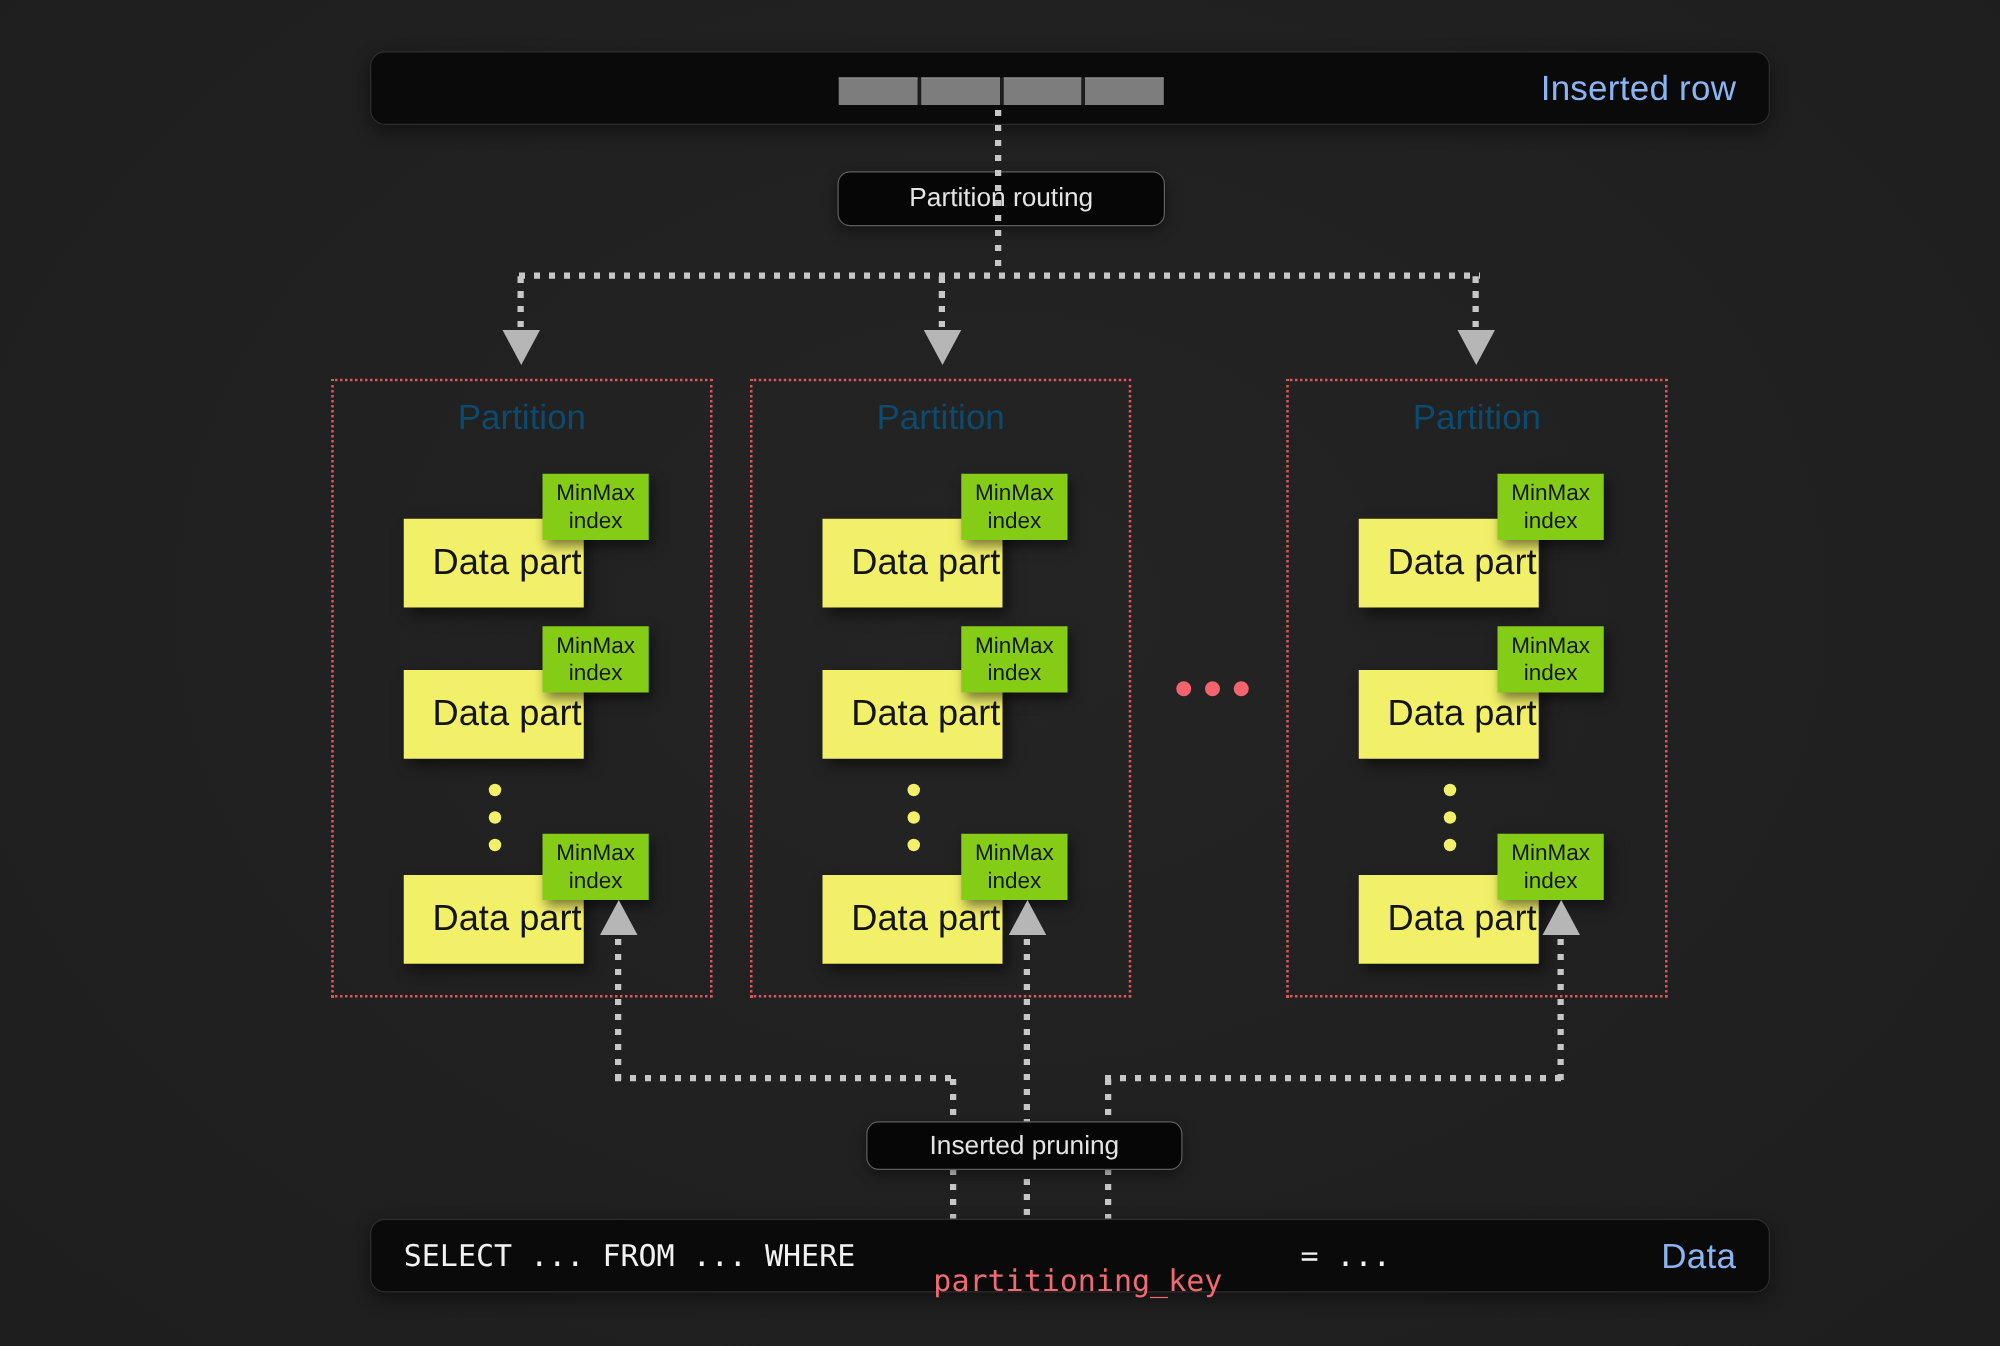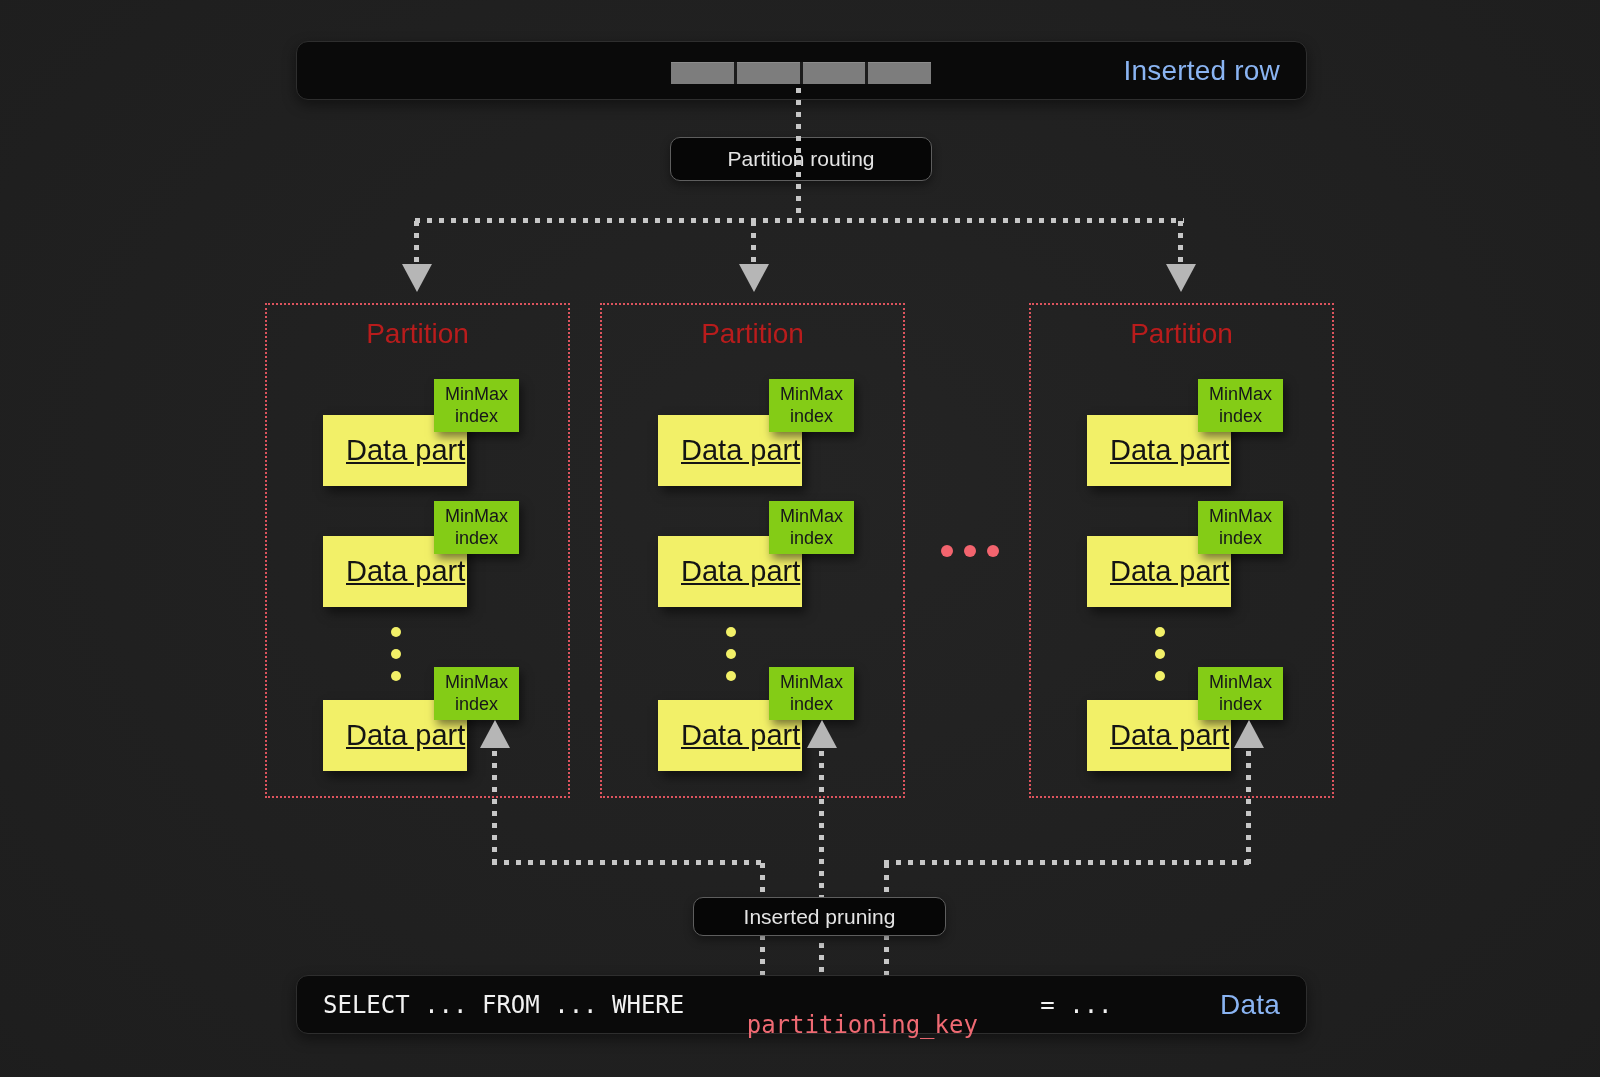--- a/index.html
+++ b/index.html
@@ -6,21 +6,21 @@
   body{
     width:1600px;height:1077px;overflow:hidden;
     background:radial-gradient(120% 135% at 50% 45%, #242424 0%, #1e1e1e 55%, #161616 100%);
     font-family:"Liberation Sans", sans-serif;
     position:relative;
   }
   #stage{position:absolute;inset:0;}
 
   
   .bar{
-    position:absolute;left:296px;width:1011px;height:59px;
+    position:absolute;left:296px;width:1120px;height:59px;
     background:#0a0a0a;border:1px solid #2e2e2e;border-radius:12px;
     box-shadow:0 5px 14px rgba(0,0,0,.45);
     z-index:8;box-sizing:border-box;
   }
   #inserted-row-bar{top:41px;}
   #query-bar{top:975px;display:flex;align-items:center;}
 
   .bar-caption{
     position:absolute;right:26px;top:0;height:100%;
     display:flex;align-items:center;
@@ -54,27 +54,27 @@
   #routing-label{left:670px;top:137px;width:262px;height:44px;z-index:5;}
   #pruning-label{left:693px;top:897px;width:253px;height:39px;z-index:7;}
 
   
   .partition{
     position:absolute;top:303px;width:305px;height:495px;
     border:2px dotted #dd545e;box-sizing:border-box;z-index:1;
   }
   .partition-title{
     position:absolute;top:13px;left:0;width:100%;text-align:center;
-    color:#b91c1c;font-size:28px;
+    color:#0c4a6e;font-size:28px;
   }
   .datapart{
     position:absolute;left:56px;width:144px;height:71px;
     background:#f2f068;box-shadow:4px 6px 10px rgba(0,0,0,.5);
     display:flex;align-items:center;padding-left:23px;box-sizing:border-box;
-    color:#141414;font-size:29px;z-index:2;text-decoration:underline;
+    color:#141414;font-size:29px;z-index:2;
   }
   .minmax-tag{
     position:absolute;left:167px;width:85px;height:53px;
     background:#84cc16;box-shadow:3px 5px 9px rgba(0,0,0,.5);
     display:flex;align-items:center;justify-content:center;text-align:center;
     color:#16161a;font-size:18px;line-height:1.18;z-index:3;
   }
   .t1{top:74px;}  .d1{top:110px;}
   .t2{top:196px;} .d2{top:231px;}
   .t3{top:362px;} .d3{top:395px;}

